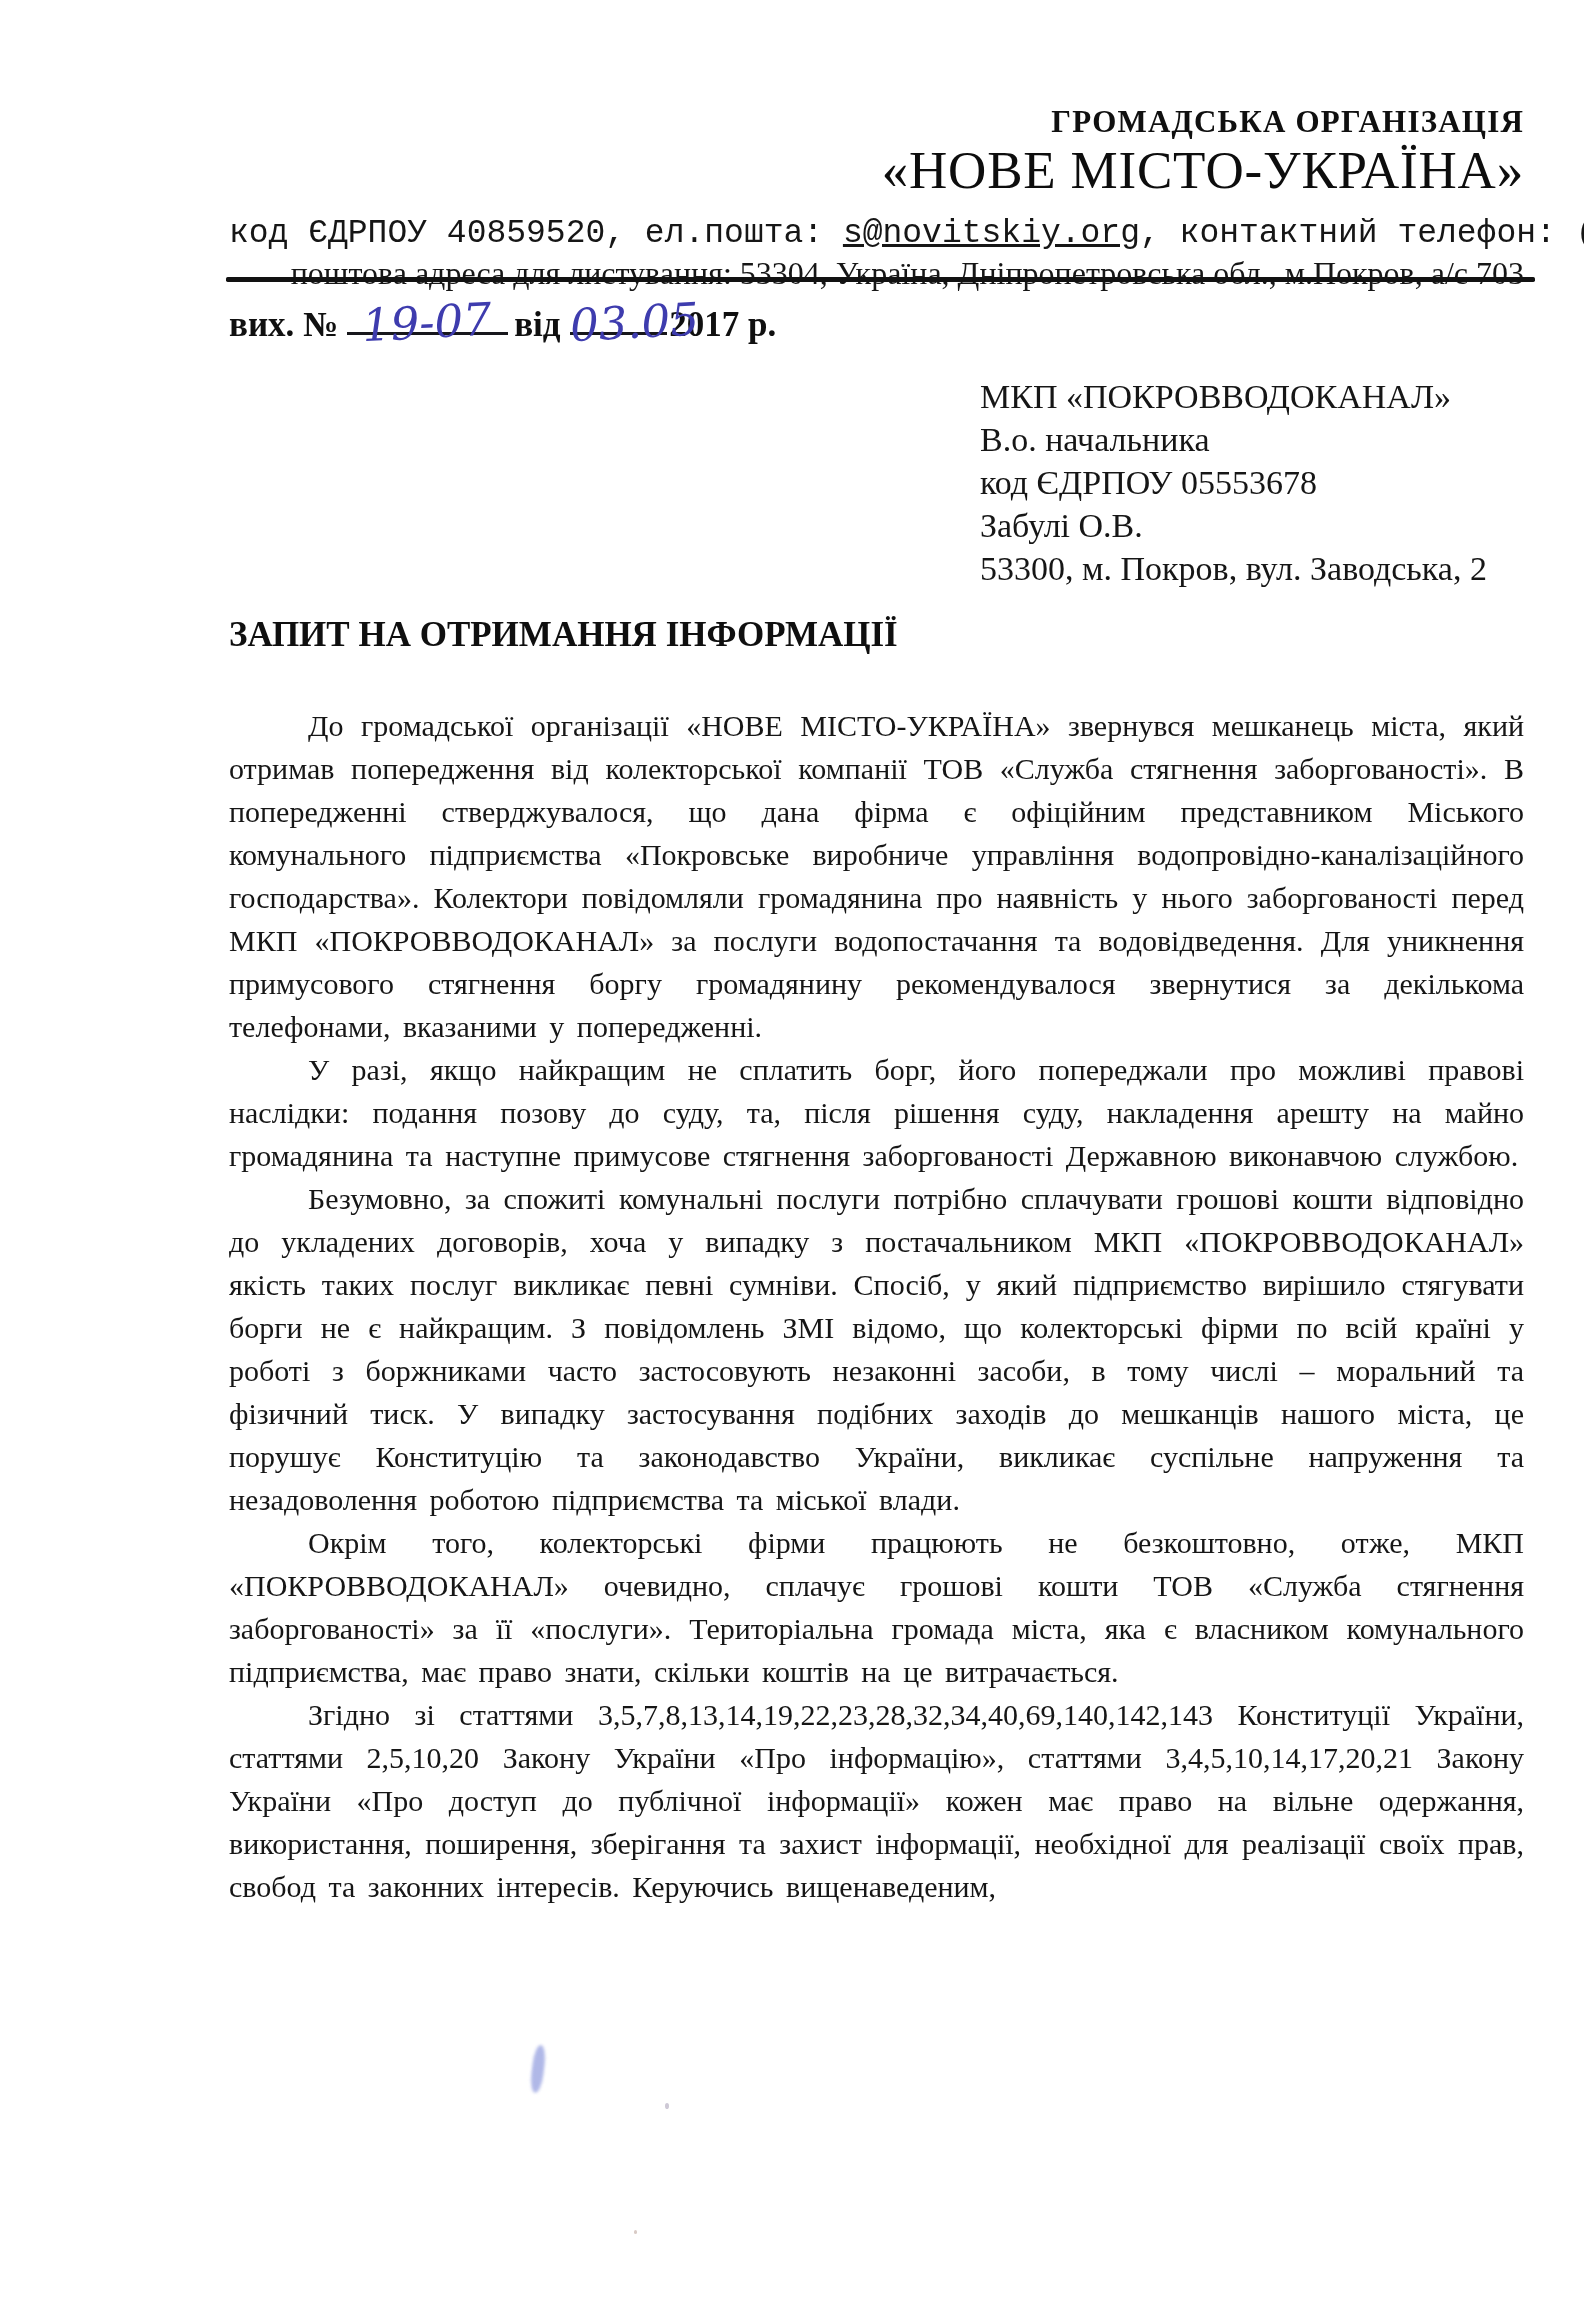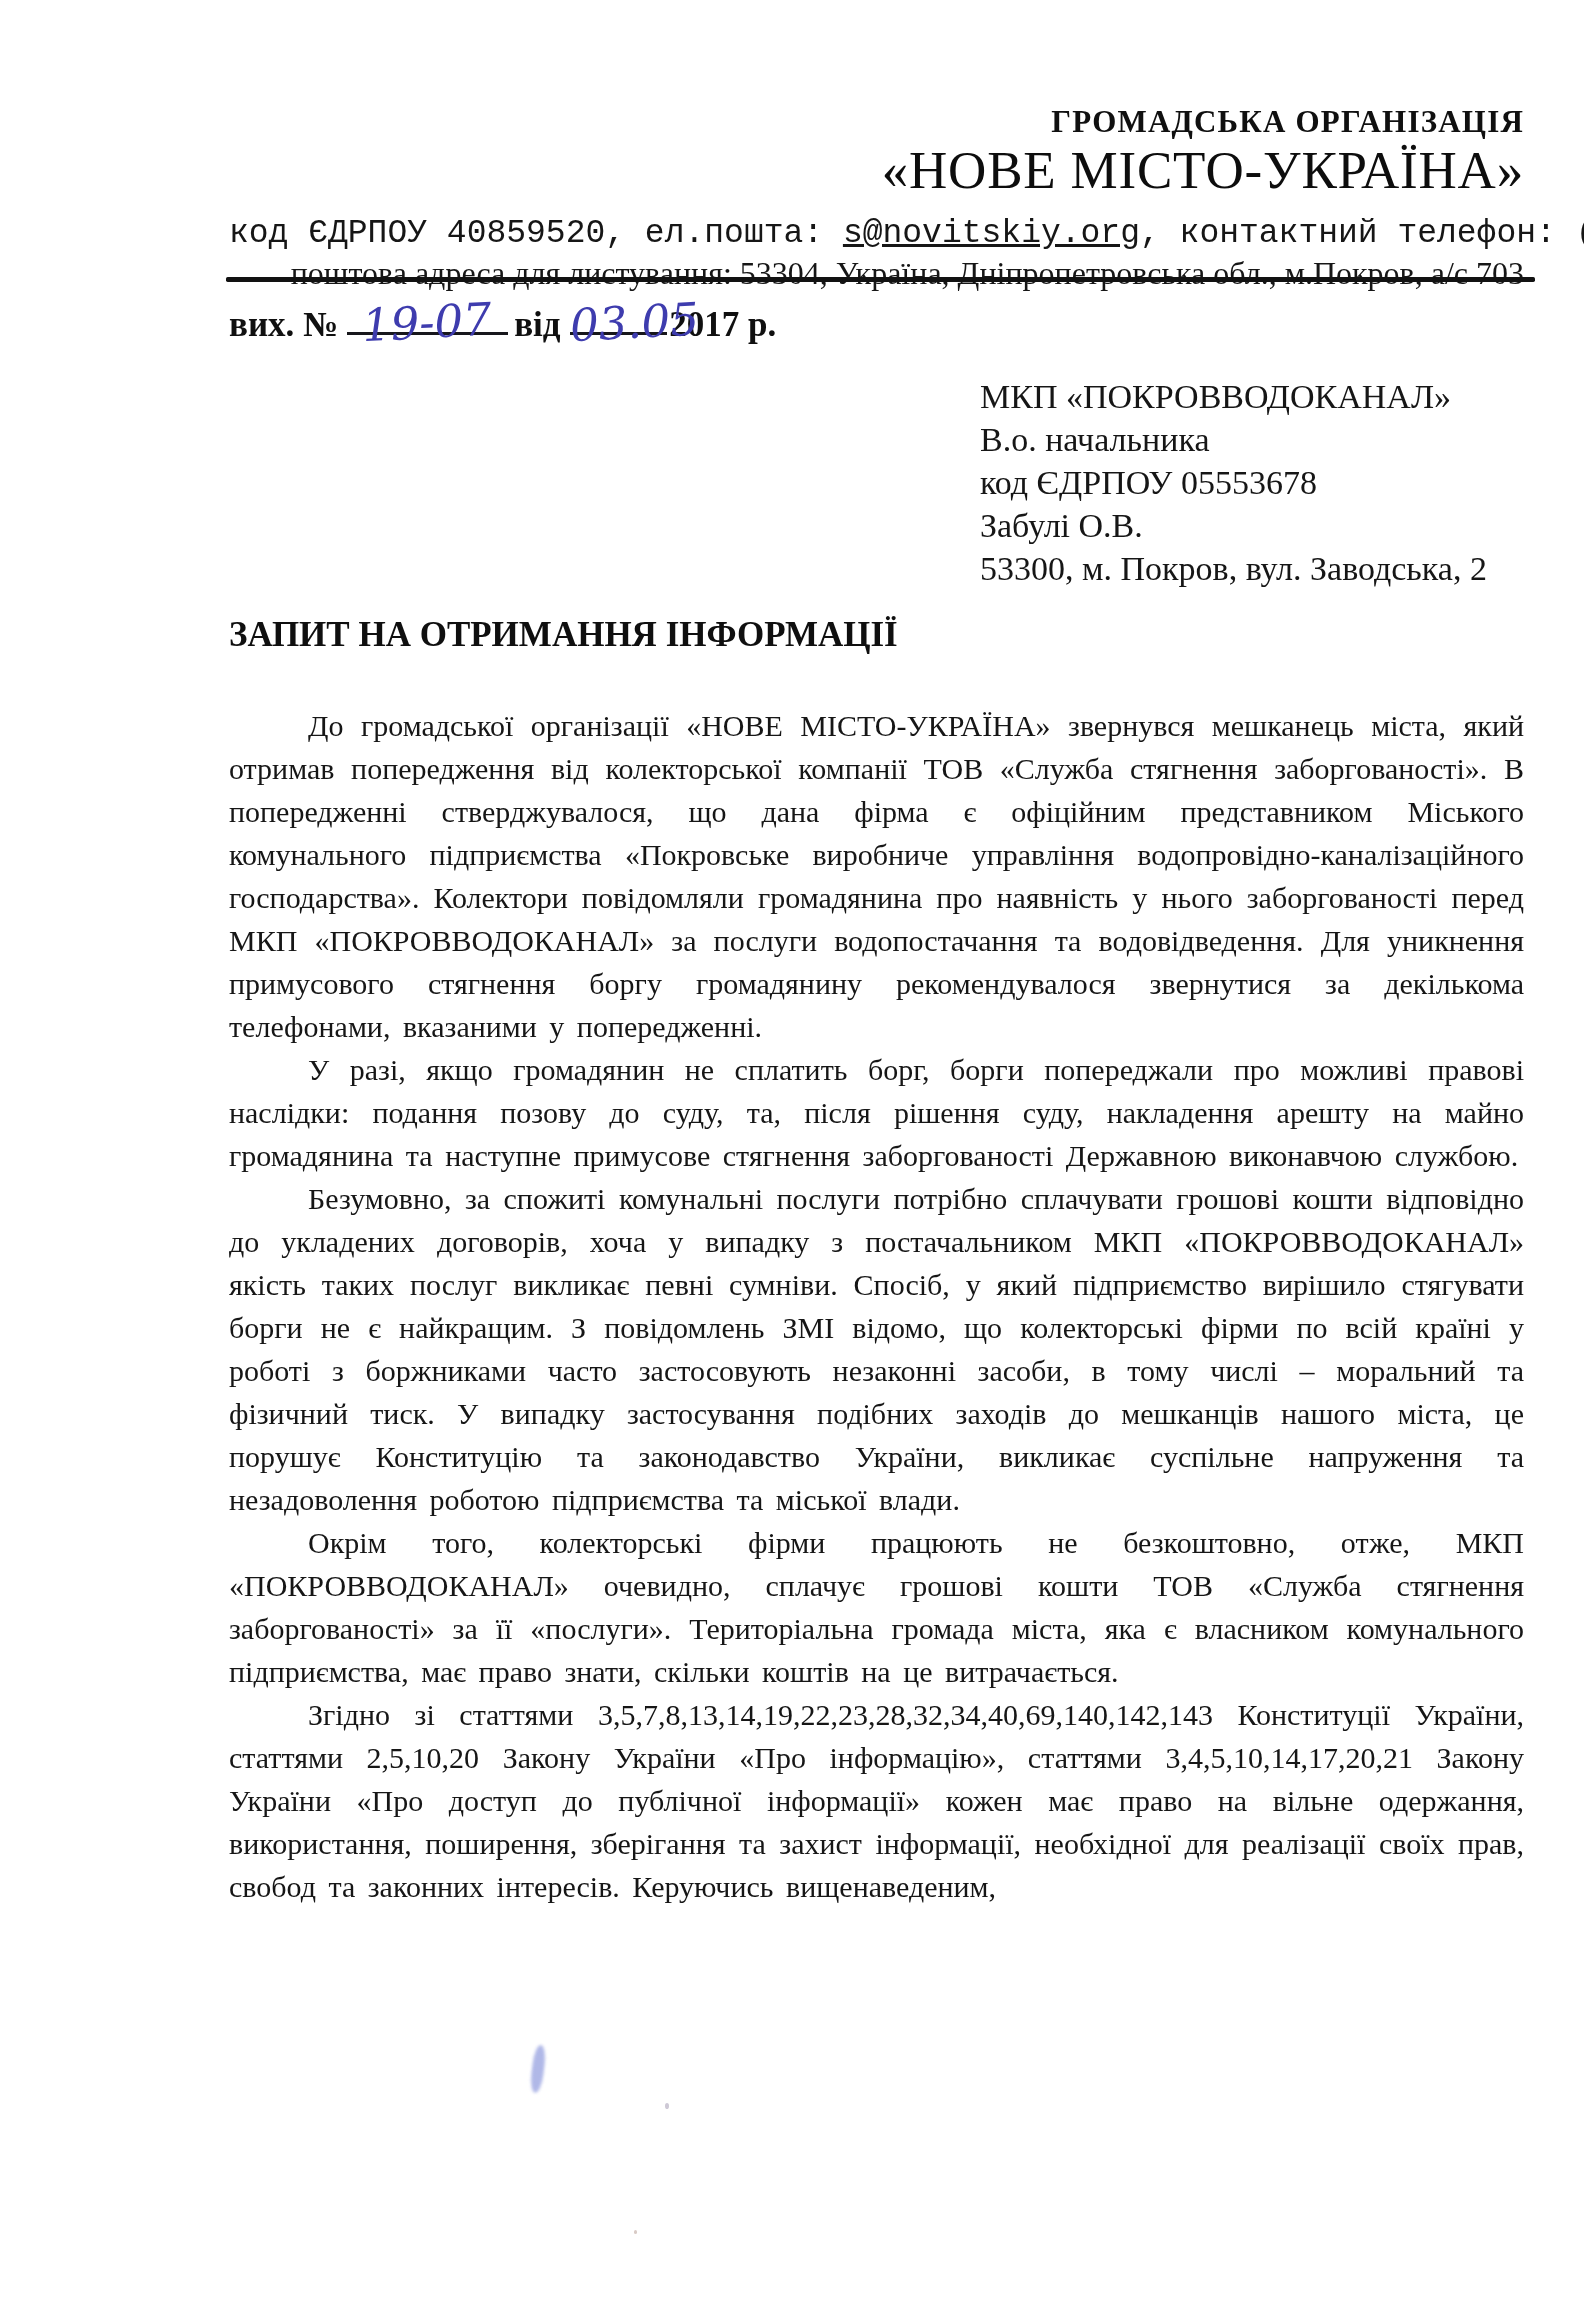--- a/index.html
+++ b/index.html
@@ -83,21 +83,21 @@
     <div>В.о. начальника</div>
     <div>код ЄДРПОУ 05553678</div>
     <div>Забулі О.В.</div>
     <div>53300, м. Покров, вул. Заводська, 2</div>
   </div>
 
   <div class="req-title">ЗАПИТ НА ОТРИМАННЯ ІНФОРМАЦІЇ</div>
 
   <div class="body-text">
     <p>До громадської організації «НОВЕ МІСТО-УКРАЇНА» звернувся мешканець міста, який отримав попередження від колекторської компанії ТОВ «Служба стягнення заборгованості». В попередженні стверджувалося, що дана фірма є офіційним представником Міського комунального підприємства «Покровське виробниче управління водопровідно-каналізаційного господарства». Колектори повідомляли громадянина про наявність у нього заборгованості перед МКП «ПОКРОВВОДОКАНАЛ» за послуги водопостачання та водовідведення. Для уникнення примусового стягнення боргу громадянину рекомендувалося звернутися за декількома телефонами, вказаними у попередженні.</p>
-    <p>У разі, якщо громадянин не сплатить борг, борги попереджали про можливі правові наслідки: подання позову до суду, та, після рішення суду, накладення арешту на майно громадянина та наступне примусове стягнення заборгованості Державною виконавчою службою.</p>
+    <p>У разі, якщо найкращим не сплатить борг, його попереджали про можливі правові наслідки: подання позову до суду, та, після рішення суду, накладення арешту на майно громадянина та наступне примусове стягнення заборгованості Державною виконавчою службою.</p>
     <p>Безумовно, за спожиті комунальні послуги потрібно сплачувати грошові кошти відповідно до укладених договорів, хоча у випадку з постачальником МКП «ПОКРОВВОДОКАНАЛ» якість таких послуг викликає певні сумніви. Спосіб, у який підприємство вирішило стягувати борги не є найкращим. З повідомлень ЗМІ відомо, що колекторські фірми по всій країні у роботі з боржниками часто застосовують незаконні засоби, в тому числі – моральний та фізичний тиск. У випадку застосування подібних заходів до мешканців нашого міста, це порушує Конституцію та законодавство України, викликає суспільне напруження та незадоволення роботою підприємства та міської влади.</p>
     <p>Окрім того, колекторські фірми працюють не безкоштовно, отже, МКП «ПОКРОВВОДОКАНАЛ» очевидно, сплачує грошові кошти ТОВ «Служба стягнення заборгованості» за її «послуги». Територіальна громада міста, яка є власником комунального підприємства, має право знати, скільки коштів на це витрачається.</p>
     <p>Згідно зі статтями 3,5,7,8,13,14,19,22,23,28,32,34,40,69,140,142,143 Конституції України, статтями 2,5,10,20 Закону України «Про інформацію», статтями 3,4,5,10,14,17,20,21 Закону України «Про доступ до публічної інформації» кожен має право на вільне одержання, використання, поширення, зберігання та захист інформації, необхідної для реалізації своїх прав, свобод та законних інтересів. Керуючись вищенаведеним,</p>
   </div>
 
   <div class="ink-smudge"></div>
   <div class="speck speck-1"></div>
   <div class="speck speck-2"></div>
 
 </div>

